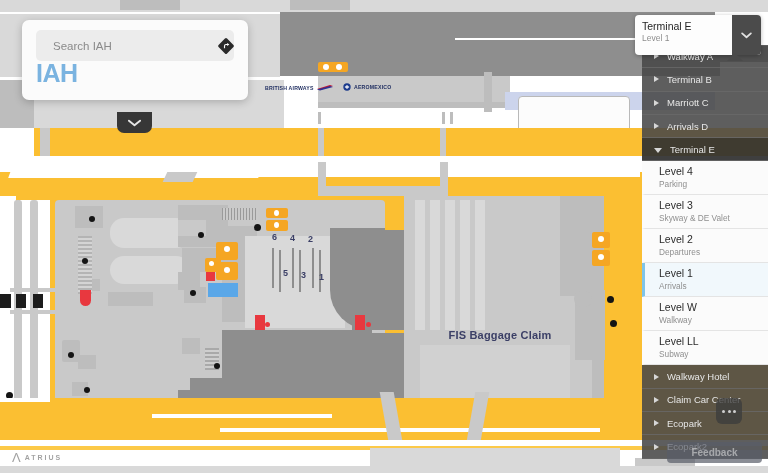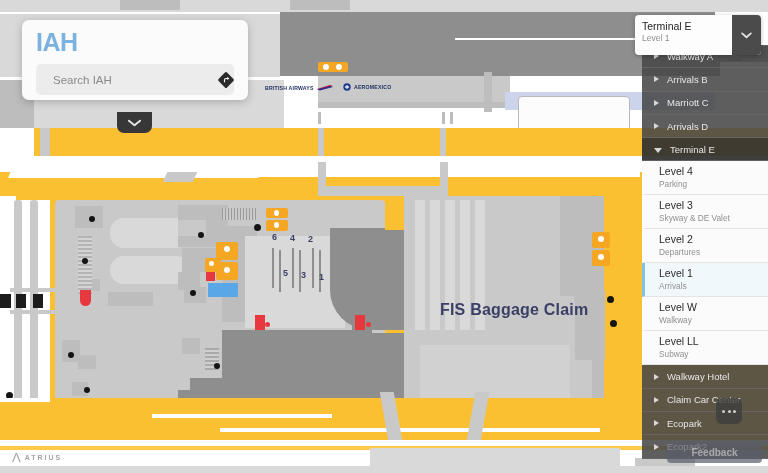--- a/index.html
+++ b/index.html
@@ -309,21 +309,21 @@
     <div class="shape gray-b" style="left:555px;top:400px;width:50px;height:28px;"></div>
     <div class="shape gray-b" style="left:592px;top:196px;width:12px;height:232px;"></div>
     <div class="shape orange-s" style="left:592px;top:232px;width:18px;height:16px;border-radius:2px;"></div>
     <div class="shape white" style="left:598px;top:236px;width:6px;height:6px;border-radius:50%;"></div>
     <div class="shape orange-s" style="left:592px;top:250px;width:18px;height:16px;border-radius:2px;"></div>
     <div class="shape white" style="left:598px;top:254px;width:6px;height:6px;border-radius:50%;"></div>
     <div class="shape gray-b" style="left:574px;top:290px;width:18px;height:18px;border-radius:50%;"></div>
     <div class="shape" style="left:607px;top:296px;width:7px;height:7px;border-radius:50%;background:#141414;"></div>
     <div class="shape" style="left:610px;top:320px;width:7px;height:7px;border-radius:50%;background:#141414;"></div>
 
-    <div class="map-label" style="left:440px;top:300px;width:120px;font-size:16px;">FIS Baggage Claim</div>
+    <div class="map-label" style="left:440px;top:329px;width:120px;font-size:11px;">FIS Baggage Claim</div>
 
     <div class="shape yellow" style="left:0;top:398px;width:768px;height:50px;"></div>
     <div class="shape white" style="left:0;top:398px;width:50px;height:4px;"></div>
     <div class="shape white" style="left:152px;top:414px;width:180px;height:4px;"></div>
     <div class="shape white" style="left:220px;top:428px;width:380px;height:4px;"></div>
     <div class="shape gray-l" style="left:385px;top:392px;width:14px;height:60px;transform:skewX(10deg);"></div>
     <div class="shape gray-l" style="left:470px;top:392px;width:14px;height:60px;transform:skewX(-10deg);"></div>
     <div class="shape white" style="left:0;top:440px;width:768px;height:8px;"></div>
     <div class="shape ylight" style="left:0;top:446px;width:768px;height:6px;"></div>
     <div class="shape white" style="left:0;top:450px;width:768px;height:23px;"></div>
@@ -341,36 +341,36 @@
     <div class="airline" style="left:343px;top:83px;">
       <svg width="8" height="8" viewBox="0 0 10 10">
         <circle cx="5" cy="5" r="4.6" fill="#1b3a8c"></circle>
         <path d="M2 5 L5 2.4 L8 5 L5 7.4 Z" fill="#ffffff" opacity=".85"></path>
       </svg>
       <span class="airline-name">AEROMEXICO</span>
     </div>
   </div>
 
   <div id="search-panel">
-    <div id="brand">IAH</div>
     <div id="search-row">
       <svg width="14" height="14" viewBox="0 0 20 20">
         <circle cx="8.5" cy="8.5" r="6" fill="none" stroke="#4c4c4c" stroke-width="2"></circle>
         <line x1="13" y1="13" x2="18" y2="18.5" stroke="#4c4c4c" stroke-width="2" stroke-linecap="round"></line>
       </svg>
       <input id="search-input" type="text" placeholder="Search IAH" style="">
       <div class="vdiv"></div>
       <div id="dir-btn">
         <svg width="18" height="18" viewBox="0 0 24 24">
           <rect x="4" y="4" width="16" height="16" rx="2" transform="rotate(45 12 12)" fill="#2b2b2b"></rect>
           <path d="M10 15 V12 a2 2 0 0 1 2-2 h3" stroke="#ffffff" stroke-width="1.5" fill="none"></path>
           <path d="M13.5 8 L16.5 10 L13.5 12 Z" fill="#ffffff"></path>
         </svg>
       </div>
     </div>
+    <div id="brand">IAH</div>
   </div>
 
   <div id="collapse-btn">
     <svg width="13" height="8" viewBox="0 0 14 8">
       <path d="M1 1.5 L7 6.5 L13 1.5" stroke="#e6e6e6" stroke-width="2" fill="none" stroke-linecap="round" stroke-linejoin="round"></path>
     </svg>
   </div>
 
   <div id="more-btn">
     <i></i>
@@ -397,21 +397,21 @@
   <div id="caret-up"></div>
 
   <div id="sel-list">
 
     <div class="term-row">
       <span class="tri"></span>
       <span class="term-label">Walkway A</span>
     </div>
     <div class="term-row">
       <span class="tri"></span>
-      <span class="term-label">Arrivals B</span>
+      <span class="term-label">Terminal B</span>
     </div>
     <div class="term-row">
       <span class="tri"></span>
       <span class="term-label">Marriott C</span>
     </div>
     <div class="term-row">
       <span class="tri"></span>
       <span class="term-label">Arrivals D</span>
     </div>
     <div class="term-row active">

